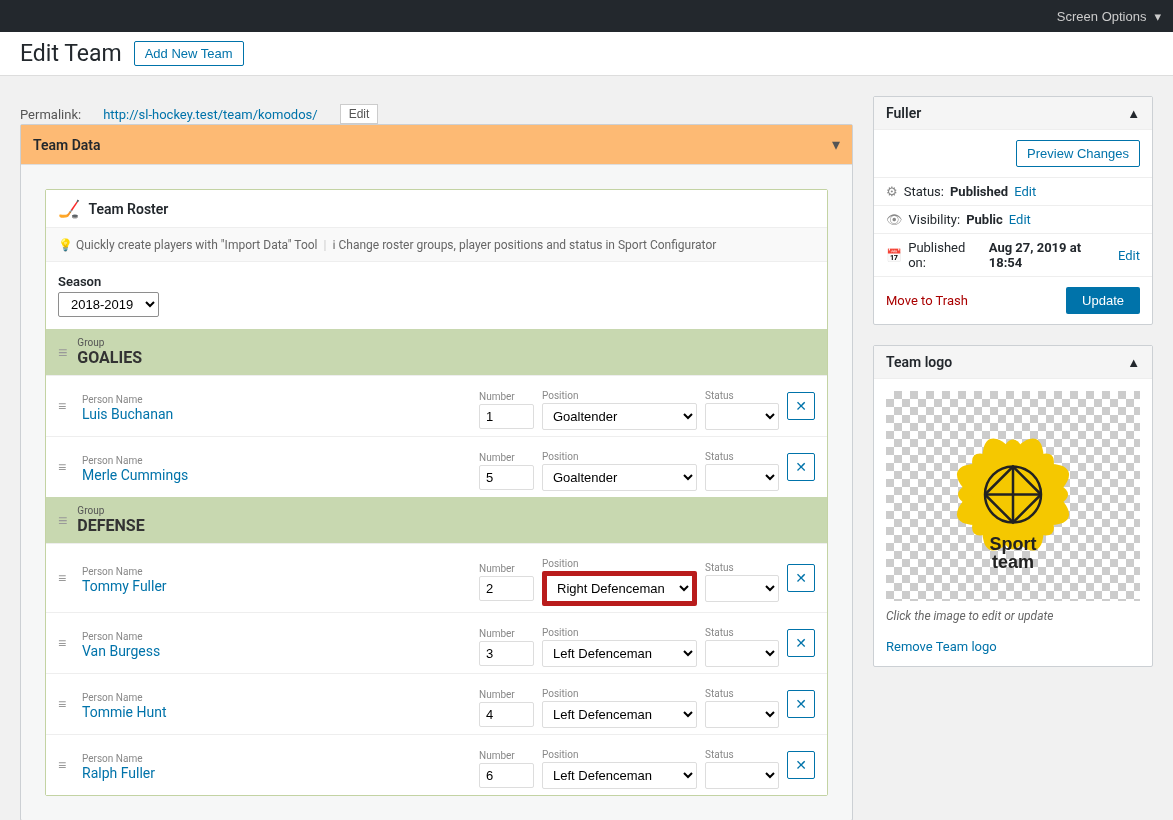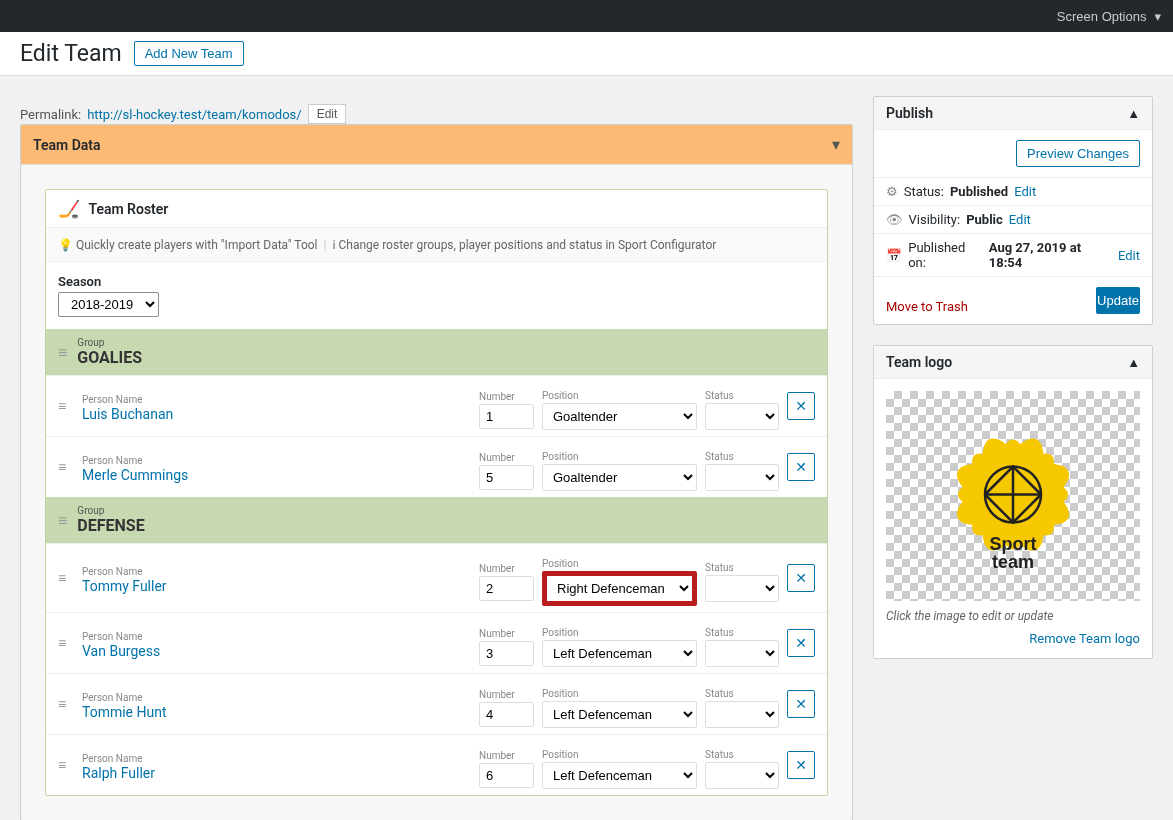--- a/index.html
+++ b/index.html
@@ -12,47 +12,47 @@
     .page-title { font-size: 23px; font-weight: 400; color: #23282d; }
     .add-new-btn { background: #fff; border: 1px solid #0073aa; color: #0073aa; padding: 4px 10px; cursor: pointer; font-size: 13px; border-radius: 2px; }
     
     .main-layout { display: flex; gap: 0; padding: 20px 20px 20px 20px; }
     
     .content-area { flex: 1; min-width: 0; margin-right: 20px; }
     .sidebar { width: 280px; flex-shrink: 0; }
     
     .title-input { width: 100%; border: 1px solid #ddd; padding: 8px 12px; font-size: 23px; color: #23282d; border-radius: 2px; background: #fff; }
     
-    .permalink-row { margin-top: 8px; font-size: 13px; color: #555; display: flex; align-items: center; gap: 6px; }
+    .permalink-row { margin-top: 8px; font-size: 13px; color: #555; display: flex; align-items: center; gap: 22px; }
     .permalink-row a { color: #0073aa; text-decoration: none; }
     .permalink-edit-btn { background: #fff; border: 1px solid #ccc; padding: 2px 8px; cursor: pointer; font-size: 12px; color: #555; }
     .metabox-toggle { color: #555; font-size: 16px; }
     
     
     .publish-box { background: #fff; border: 1px solid #ccd0d4; border-radius: 2px; margin-bottom: 20px; }
     .publish-header { background: #f5f5f5; padding: 8px 12px; border-bottom: 1px solid #eee; display: flex; align-items: center; justify-content: space-between; }
     .publish-header h2 { font-size: 14px; font-weight: 600; }
     .publish-actions-top { padding: 10px 12px; text-align: right; }
     .preview-btn { background: #fff; border: 1px solid #0073aa; color: #0073aa; padding: 5px 10px; cursor: pointer; font-size: 13px; border-radius: 2px; }
     
     .publish-status-row { padding: 6px 12px; display: flex; align-items: center; gap: 6px; font-size: 13px; border-top: 1px solid #eee; }
     .publish-status-row .icon { color: #888; }
     .publish-link { color: #0073aa; text-decoration: none; font-size: 13px; }
     
-    .publish-footer { padding: 10px 12px; display: flex; align-items: flex-end; justify-content: space-between; border-top: 1px solid #eee; }
+    .publish-footer { padding: 10px 12px; display: flex; align-items: center; justify-content: space-between; border-top: 1px solid #eee; }
     .trash-link { color: #a00; text-decoration: none; font-size: 13px; }
-    .update-btn { background: #0073aa; color: #fff; border: none; padding: 6px 1px; cursor: pointer; font-size: 13px; border-radius: 2px; }
+    .update-btn { background: #0073aa; color: #fff; border: none; padding: 6px 16px; cursor: pointer; font-size: 13px; border-radius: 2px; }
     
     
     .logo-box { background: #fff; border: 1px solid #ccd0d4; border-radius: 2px; }
     .logo-header { background: #f5f5f5; padding: 8px 12px; border-bottom: 1px solid #eee; display: flex; align-items: center; justify-content: space-between; }
     .logo-header h2 { font-size: 14px; font-weight: 600; }
     .logo-body { padding: 12px; }
     .logo-hint { font-size: 12px; color: #666; font-style: italic; margin-top: 8px; }
-    .remove-logo-link { color: #0073aa; text-decoration: none; font-size: 13px; display: block; margin-top: 8px; text-align: right; }
+    .remove-logo-link { color: #0073aa; text-decoration: none; font-size: 13px; display: block; margin-top: 16px; }
     
     
     .team-data-box { background: #f6f7f7; border: 1px solid #ccd0d4; border-radius: 2px; margin-bottom: 20px; }
     .team-data-header { padding: 10px 12px; display: flex; align-items: center; justify-content: space-between; background: #fdba74; border-bottom: 1px solid #ddd; }
     .team-data-header h2 { font-size: 14px; font-weight: 600; }
     
     .roster-section { background: #fff; border: 1px solid #c3d3a3; border-radius: 2px; margin: 12px; }
     .roster-header { padding: 8px 12px; display: flex; align-items: center; gap: 8px; background: #fff; border-bottom: 1px solid #eee; }
     .roster-icon { color: #7cba30; font-size: 18px; }
     .roster-title { font-size: 14px; font-weight: 600; color: #23282d; }
@@ -296,21 +296,21 @@
             </div>
         </div>
       </div>
     </div>
   </div>
 
   <div class="sidebar">
 
     <div class="publish-box">
       <div class="publish-header">
-        <h2>Publish</h2>
+        <h2>Fuller</h2>
         <span>▲</span>
       </div>
       <div class="publish-actions-top">
         <button class="preview-btn">Preview Changes</button>
       </div>
       <div class="publish-status-row">
         <span class="icon">⚙</span>
         <span>Status:</span>
         <strong>Published</strong>
         <a href="#" class="publish-link">Edit</a>

